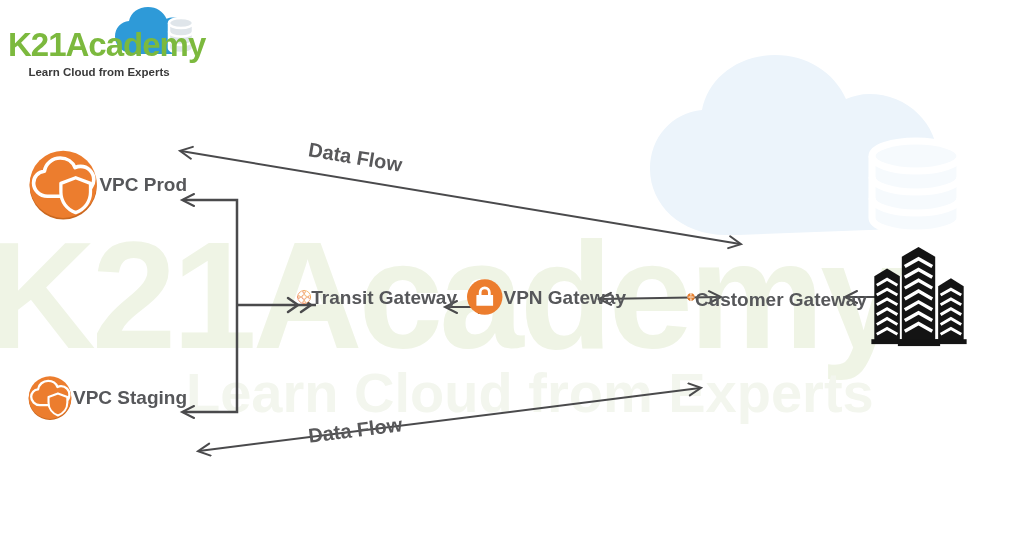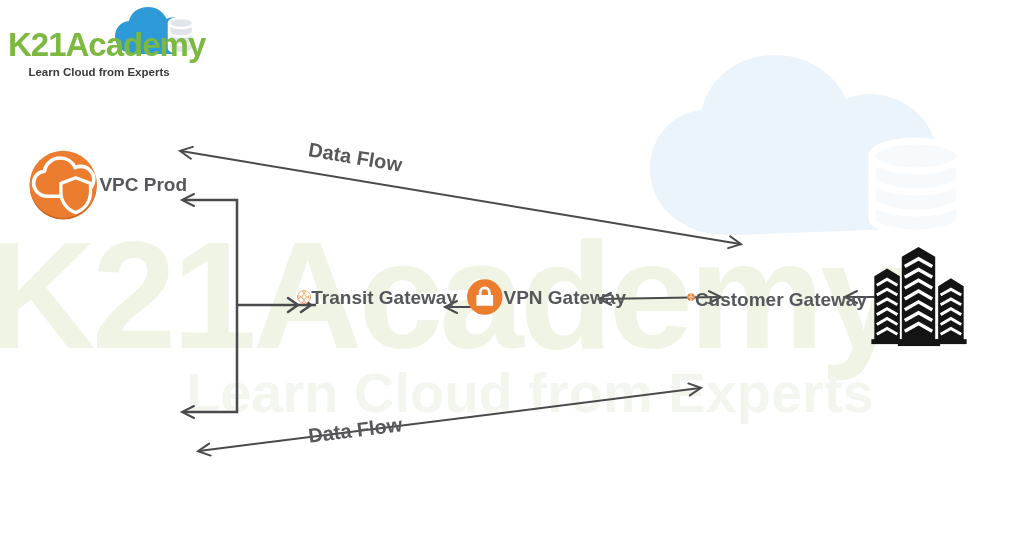--- a/index.html
+++ b/index.html
@@ -95,20 +95,29 @@
   <div class="node" id="n-vpc-prod">
     <svg width="112" height="112" viewBox="0 0 110 110">
       <circle cx="55" cy="56.5" r="51" fill="#c9671f"></circle>
       <circle cx="55" cy="54" r="51" fill="#ec7d2e"></circle>
       <path fill="none" stroke="#ffffff" stroke-width="5.5" stroke-linecap="round" stroke-linejoin="round" d="M62 72 H31 C 19 72 10 62.5 10 52 C 10 42.5 17 35 26.5 34.2 C 28 22.5 38.5 14 50.5 14 C 61 14 69.5 20 73 28.6 C 75.5 27.4 78.4 26.7 81.4 26.7 C 92.6 26.7 101.5 35.6 101.5 46.6 C 101.5 55.4 96 62.8 88 65.4"></path>
       <path fill="#ec7d2e" stroke="#ffffff" stroke-width="5" stroke-linejoin="round" d="M74 44 L96.5 52.5 L96.5 66 C 96.5 80 87.5 92 74 97 C 60.5 92 51.5 80 51.5 66 L51.5 52.5 Z"></path>
     </svg>
     <div class="nlabel">VPC Prod</div>
   </div>
 
+  <div class="node" id="n-vpc-staging">
+    <svg width="112" height="112" viewBox="0 0 110 110">
+      <circle cx="55" cy="56.5" r="51" fill="#c9671f"></circle>
+      <circle cx="55" cy="54" r="51" fill="#ec7d2e"></circle>
+      <path fill="none" stroke="#ffffff" stroke-width="5.5" stroke-linecap="round" stroke-linejoin="round" d="M62 72 H31 C 19 72 10 62.5 10 52 C 10 42.5 17 35 26.5 34.2 C 28 22.5 38.5 14 50.5 14 C 61 14 69.5 20 73 28.6 C 75.5 27.4 78.4 26.7 81.4 26.7 C 92.6 26.7 101.5 35.6 101.5 46.6 C 101.5 55.4 96 62.8 88 65.4"></path>
+      <path fill="#ec7d2e" stroke="#ffffff" stroke-width="5" stroke-linejoin="round" d="M74 44 L96.5 52.5 L96.5 66 C 96.5 80 87.5 92 74 97 C 60.5 92 51.5 80 51.5 66 L51.5 52.5 Z"></path>
+    </svg>
+    <div class="nlabel">VPC Staging</div>
+  </div>
 
   <div class="node" id="n-vpn">
     <svg width="106" height="106" viewBox="0 0 110 110">
       <circle cx="55" cy="55" r="52" fill="#ec7d2e"></circle>
       <path fill="none" stroke="#ffffff" stroke-width="8" d="M41.5 50 L41.5 42 C41.5 34 47.5 28 55 28 C62.5 28 68.5 34 68.5 42 L68.5 50"></path>
       <rect x="30.5" y="49" width="49" height="32" rx="1" fill="#ffffff"></rect>
     </svg>
     <div class="nlabel">VPN Gateway</div>
   </div>
 

